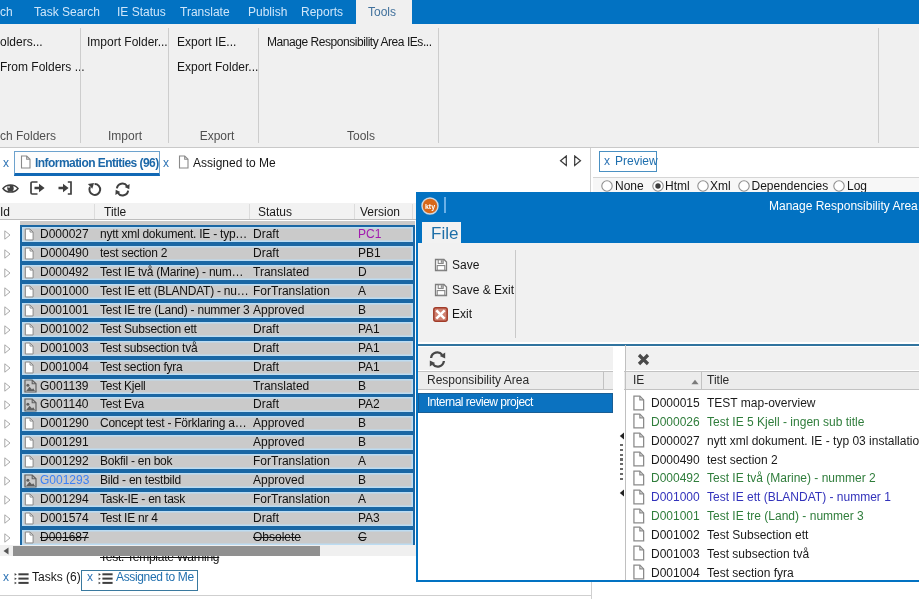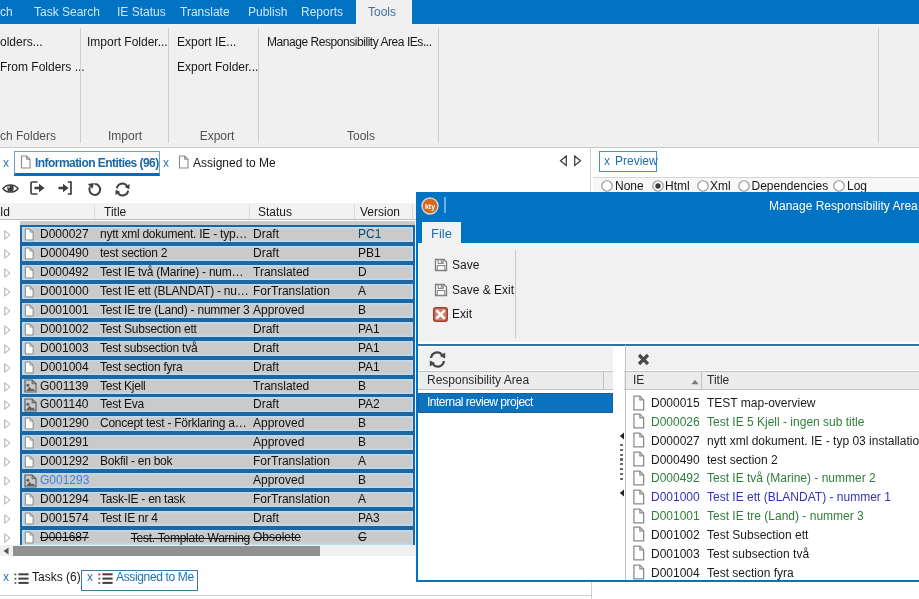--- a/index.html
+++ b/index.html
@@ -115,21 +115,21 @@
       <path d="M0.8 0.8 L6 5 L0.8 9.2 Z" fill="#fff" stroke="#a9a9a9" stroke-width="1"></path>
     </svg>
 <div class="abs" style="left:20px;top:225.2px;width:395px;height:19px;background:#cacaca;border:2px solid #1a67a4;box-shadow:inset 0 0 0 1.5px #bcdcf2"></div>
 <svg class="abs" style="left:24px;top:228.2px" width="10" height="13" viewBox="0 0 11 14">
       <path d="M1.5 1 h5.2 l3.3 3.3 V13 H1.5 Z" fill="#fff" stroke="#8a8a8a" stroke-width="1.1"></path>
       <path d="M6.7 1 v3.3 h3.3" fill="none" stroke="#8a8a8a" stroke-width="1.1"></path>
     </svg>
 <div class="t" style="left:40px;top:227.2px;color:#111;">D000027</div>
 <div class="t" style="left:100px;top:227.2px;width:150px;overflow:hidden;text-overflow:ellipsis;letter-spacing:-0.25px;color:#111;">nytt xml dokument. IE - typ 03 installation</div>
 <div class="t" style="left:253px;top:227.2px;color:#111;">Draft</div>
-<div class="t" style="left:358px;top:227.2px;color:#0c4a6e;">PC1</div>
+<div class="t" style="left:358px;top:227.2px;color:#a21caf;">PC1</div>
 <svg class="abs" style="left:4px;top:249.12px" width="7" height="10" viewBox="0 0 7 10">
       <path d="M0.8 0.8 L6 5 L0.8 9.2 Z" fill="#fff" stroke="#a9a9a9" stroke-width="1"></path>
     </svg>
 <div class="abs" style="left:20px;top:244.12px;width:395px;height:19px;background:#cacaca;border:2px solid #1a67a4;box-shadow:inset 0 0 0 1.5px #bcdcf2"></div>
 <svg class="abs" style="left:24px;top:247.12px" width="10" height="13" viewBox="0 0 11 14">
       <path d="M1.5 1 h5.2 l3.3 3.3 V13 H1.5 Z" fill="#fff" stroke="#8a8a8a" stroke-width="1.1"></path>
       <path d="M6.7 1 v3.3 h3.3" fill="none" stroke="#8a8a8a" stroke-width="1.1"></path>
     </svg>
 <div class="t" style="left:40px;top:246.12px;color:#111;">D000490</div>
 <div class="t" style="left:100px;top:246.12px;width:150px;overflow:hidden;text-overflow:ellipsis;letter-spacing:-0.25px;color:#111;">test section 2</div>
@@ -274,20 +274,21 @@
       <path d="M0.8 0.8 L6 5 L0.8 9.2 Z" fill="#fff" stroke="#a9a9a9" stroke-width="1"></path>
     </svg>
 <div class="abs" style="left:20px;top:471.16px;width:395px;height:19px;background:#cacaca;border:2px solid #1a67a4;box-shadow:inset 0 0 0 1.5px #bcdcf2"></div>
 <svg class="abs" style="left:23.5px;top:473.66px" width="13" height="14" viewBox="0 0 13 14">
       <path d="M1 1 h7.2 l3.8 3.8 V13 H1 Z" fill="none" stroke="#5f5f5f" stroke-width="1.2"></path>
       <path d="M8.2 1 v3.8 h3.8" fill="none" stroke="#5f5f5f" stroke-width="1.1"></path>
       <circle cx="3.9" cy="6.2" r="1.5" fill="#5f5f5f"></circle>
       <path d="M2.2 12 L5.6 7.8 L8 10.6 L9.2 9.3 L11 12 Z" fill="#5f5f5f"></path>
     </svg>
 <div class="t" style="left:40px;top:473.16px;color:#3b82f6;">G001293</div>
+<div class="t" style="left:100px;top:473.16px;width:150px;overflow:hidden;text-overflow:ellipsis;letter-spacing:-0.25px;color:#111;">Bild - en testbild</div>
 <div class="t" style="left:253px;top:473.16px;color:#111;">Approved</div>
 <div class="t" style="left:358px;top:473.16px;color:#111;">B</div>
 <svg class="abs" style="left:4px;top:495.08px" width="7" height="10" viewBox="0 0 7 10">
       <path d="M0.8 0.8 L6 5 L0.8 9.2 Z" fill="#fff" stroke="#a9a9a9" stroke-width="1"></path>
     </svg>
 <div class="abs" style="left:20px;top:490.08px;width:395px;height:19px;background:#cacaca;border:2px solid #1a67a4;box-shadow:inset 0 0 0 1.5px #bcdcf2"></div>
 <svg class="abs" style="left:24px;top:493.08px" width="10" height="13" viewBox="0 0 11 14">
       <path d="M1.5 1 h5.2 l3.3 3.3 V13 H1.5 Z" fill="#fff" stroke="#8a8a8a" stroke-width="1.1"></path>
       <path d="M6.7 1 v3.3 h3.3" fill="none" stroke="#8a8a8a" stroke-width="1.1"></path>
     </svg>
@@ -309,21 +310,21 @@
 <div class="t" style="left:358px;top:511.0px;color:#111;">PA3</div>
 <svg class="abs" style="left:4px;top:532.9200000000001px" width="7" height="10" viewBox="0 0 7 10">
       <path d="M0.8 0.8 L6 5 L0.8 9.2 Z" fill="#fff" stroke="#a9a9a9" stroke-width="1"></path>
     </svg>
 <div class="abs" style="left:20px;top:527.9200000000001px;width:395px;height:19px;background:#cacaca;border:2px solid #1a67a4;box-shadow:inset 0 0 0 1.5px #bcdcf2"></div>
 <svg class="abs" style="left:24px;top:530.9200000000001px" width="10" height="13" viewBox="0 0 11 14">
       <path d="M1.5 1 h5.2 l3.3 3.3 V13 H1.5 Z" fill="#fff" stroke="#8a8a8a" stroke-width="1.1"></path>
       <path d="M6.7 1 v3.3 h3.3" fill="none" stroke="#8a8a8a" stroke-width="1.1"></path>
     </svg>
 <div class="t" style="left:40px;top:529.9200000000001px;color:#111;text-decoration:line-through;">D001687</div>
-<div class="t" style="left:100px;top:531px;width:150px;overflow:hidden;text-overflow:ellipsis;letter-spacing:-0.25px;color:#111;text-decoration:line-through;text-align:right;">Test. Template Warning</div>
+<div class="t" style="left:100px;top:550px;width:150px;overflow:hidden;text-overflow:ellipsis;letter-spacing:-0.25px;color:#111;text-decoration:line-through;">Test. Template Warning</div>
 <div class="t" style="left:253px;top:529.9200000000001px;color:#111;text-decoration:line-through;">Obsolete</div>
 <div class="t" style="left:358px;top:529.9200000000001px;color:#111;text-decoration:line-through;">C</div>
 <div class="abs" style="left:0;top:545px;width:418px;height:11px;background:#f0f0f0"></div>
 <svg class="abs" style="left:2px;top:547px" width="8" height="8" viewBox="0 0 8 8">
       <path d="M6.5 0.5 L1.5 4 L6.5 7.5 Z" fill="#555"></path>
     </svg>
 <div class="abs" style="left:13px;top:545.5px;width:307px;height:10px;background:#909090"></div>
 <div class="t" style="left:3px;top:570px;color:#2e74b5">x</div>
 <svg class="abs" style="left:14px;top:571.5px" width="15" height="13" viewBox="0 0 15 13">
       <g fill="#3f3f3f">
@@ -352,21 +353,21 @@
 <div class="hline" style="left:0;top:595px;width:591px;background:#cfcfcf"></div>
 <div class="abs" style="left:416px;top:192px;width:503px;height:390px;border-left:2px solid #0272c2;border-bottom:2px solid #0272c2;background:#fff"></div>
 <div class="abs" style="left:416px;top:192px;width:503px;height:51px;background:#0272c2"></div>
 <svg class="abs" style="left:421px;top:197px" width="18" height="18" viewBox="0 0 18 18">
       <circle cx="9" cy="9" r="8" fill="#d8681a" stroke="#cfd7df" stroke-width="1.4"></circle>
       <text x="9" y="12" font-size="7" font-weight="bold" fill="#fff" text-anchor="middle" font-family="Liberation Sans">kty</text>
     </svg>
 <div class="abs" style="left:444px;top:197px;width:2px;height:16px;background:#6ab0e8"></div>
 <div class="t" style="left:769px;top:199px;color:#fff">Manage Responsibility Area IE</div>
 <div class="abs" style="left:422px;top:222px;width:39px;height:23px;background:#f2f2f2"></div>
-<div class="t" style="left:431px;top:226px;color:#1e6fa8;font-size:13px">File</div>
+<div class="t" style="left:431px;top:226px;color:#1e6fa8;font-size:17px">File</div>
 <div class="abs" style="left:418px;top:243px;width:501px;height:99px;background:#f1f1f1"></div>
 <div class="abs" style="left:418px;top:344px;width:501px;height:1.6px;background:#31749f"></div>
 <div class="abs" style="left:418px;top:347px;width:195px;height:23px;background:#f1f1f1"></div>
 <div class="abs" style="left:625px;top:347px;width:294px;height:23px;background:#f1f1f1"></div>
 <svg class="abs" style="left:434px;top:258px" width="14" height="14" viewBox="0 0 14 14">
       <path d="M1.5 1.5 H10 L12.5 4 V12.5 H1.5 Z" fill="#fbfbfb" stroke="#7d7d7d" stroke-width="1.3"></path>
       <rect x="4.2" y="1.8" width="5" height="3.6" fill="#fff" stroke="#7d7d7d" stroke-width="1"></rect>
       <rect x="6.8" y="2.2" width="1.8" height="2.6" fill="#8c8c8c"></rect>
       <rect x="3.2" y="7.6" width="7.6" height="4.6" fill="#fff" stroke="#7d7d7d" stroke-width="1"></rect>
     </svg>

